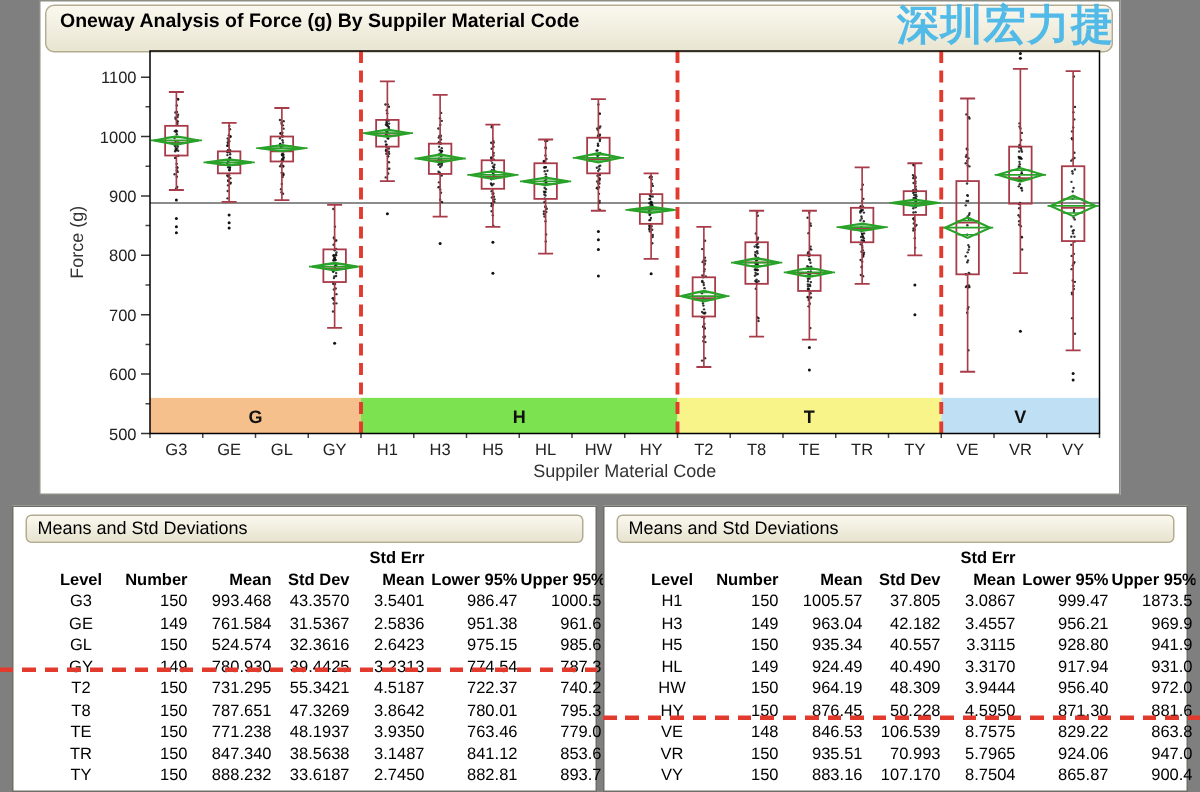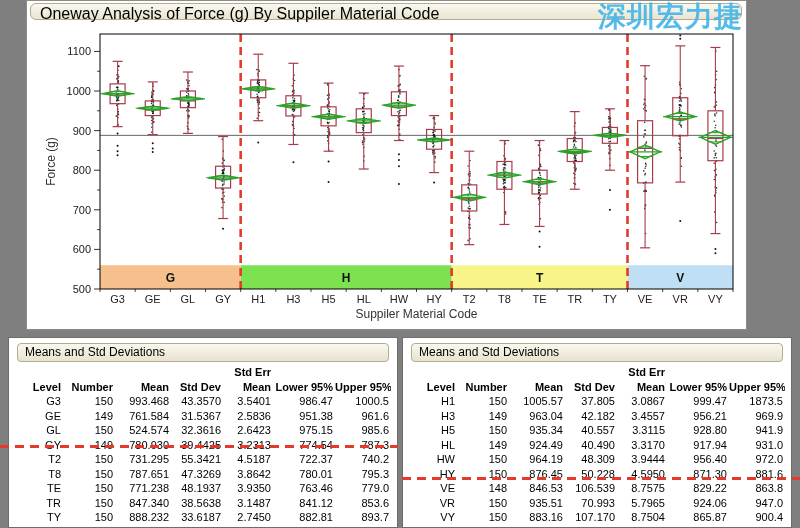--- a/index.html
+++ b/index.html
@@ -1,30 +1,30 @@
 <!DOCTYPE html>
 <html><head>
 <meta charset="utf-8">
 <style>
   html,body{margin:0;padding:0}
   body{width:800px;height:528px;background:#7f7f7f;font-family:"Liberation Sans",sans-serif;position:relative;overflow:hidden}
 
   .top-panel{position:absolute;left:26px;top:0;width:721px;height:330px;background:#ffffff;border:1px solid #8d8d84;box-sizing:border-box}
-  .titlebar{position:absolute;left:3px;top:2px;right:4px;height:17px;background:linear-gradient(#faf8ef,#e9e5d1);border:1px solid #b3ac91;border-radius:6px;font-weight:normal;font-size:16px;line-height:19px;padding-left:9px;color:#000;box-sizing:border-box}
+  .titlebar{position:absolute;left:3px;top:2px;right:4px;height:32px;background:linear-gradient(#faf8ef,#e9e5d1);border:1px solid #b3ac91;border-radius:6px;font-weight:bold;font-size:13px;line-height:19px;padding-left:9px;color:#000;box-sizing:border-box}
   #chart-svg{position:absolute;left:0;top:24px}
 
   .watermark{position:absolute;left:598px;top:-2px;width:200px;font-size:28px;font-weight:bold;color:#45b6e8;letter-spacing:1px;z-index:7;opacity:.92}
 
   .tbl-panel{position:absolute;top:337px;width:390px;height:191px;background:#fff;border:1px solid #6e6e66;box-sizing:border-box}
   #tbl-left{left:8px}
   #tbl-right{left:402px}
   .ptitle{margin:5px 8px 3px 8px;height:19px;background:linear-gradient(#faf8ef,#e7e3cf);border:1px solid #b3ac91;border-radius:4px;font-weight:normal;font-size:12px;line-height:17px;padding-left:7px;box-sizing:border-box;color:#000}
-  .tgrid{display:grid;grid-template-columns:42px 52px 56px 52px 50px 62px 56px;margin:1px 6px 0 12px;font-size:11px;color:#000}
+  .tgrid{display:grid;grid-template-columns:42px 52px 56px 52px 50px 62px 56px;margin:1px 6px 0 24px;font-size:11px;color:#000}
   .tgrid .c{height:14.5px;line-height:14.5px;text-align:right;padding-right:2px;white-space:nowrap;overflow:hidden}
-  .tgrid .c0{text-align:right;padding-left:2px}
+  .tgrid .c0{text-align:center;padding-left:2px}
   .tgrid .hd{font-weight:bold}
 
   .dash-h{position:absolute;height:3px;z-index:6}
 </style>
 </head>
 <body>
 
 <div class="top-panel">
   <div class="titlebar">
     <span>Oneway Analysis of Force (g) By Suppiler Material Code</span>

